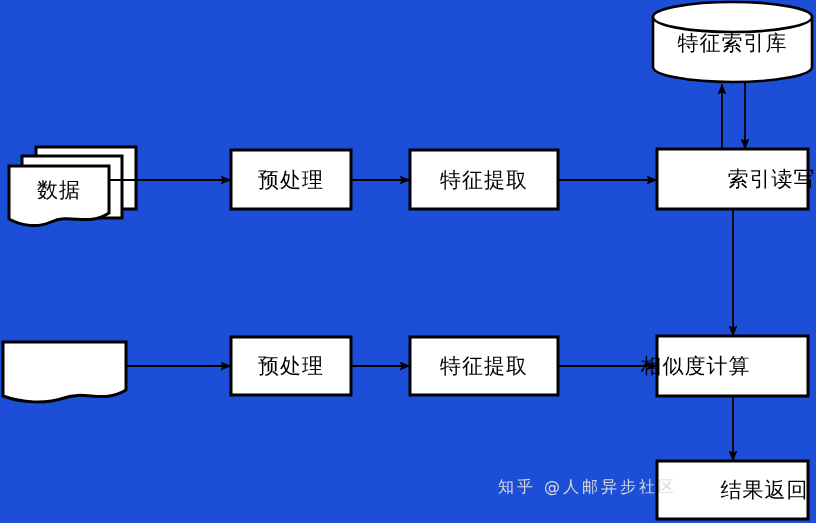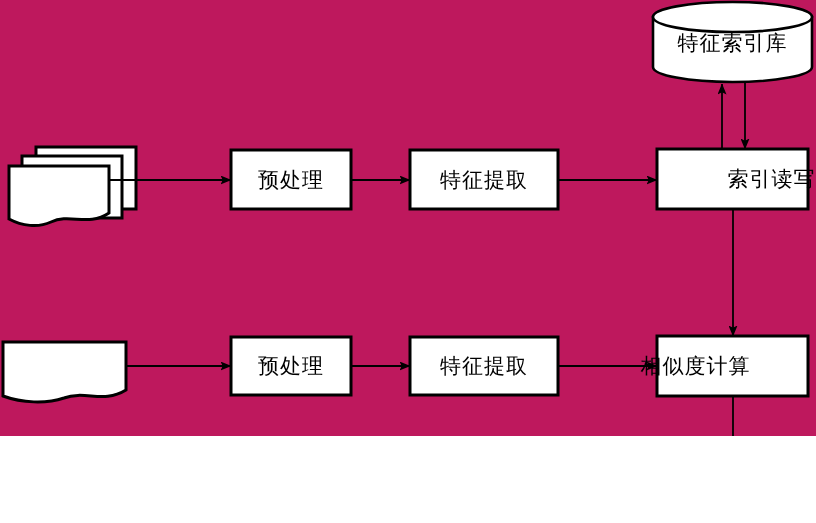--- a/index.html
+++ b/index.html
@@ -6,22 +6,22 @@
     margin: 0;
     padding: 0;
     background: #ffffff;
   }
   body {
     font-family: "DejaVu Sans", "Liberation Sans", sans-serif;
   }
   #canvas {
     position: relative;
     width: 816px;
-    height: 436px;
-    background: #be185d;
+    height: 523px;
+    background: #1d4ed8;
     overflow: hidden;
   }
   #flow-svg {
     position: absolute;
     left: 0;
     top: 0;
     width: 816px;
     height: 523px;
   }
   .node-label {
@@ -100,20 +100,21 @@
 
     <line x1="351" y1="366" x2="410" y2="366" stroke="#000000" stroke-width="1.8" marker-end="url(#arrow)"></line>
 
     <line x1="558" y1="366" x2="657" y2="366" stroke="#000000" stroke-width="1.8" marker-end="url(#arrow)"></line>
 
     <line x1="733" y1="396" x2="733" y2="461" stroke="#000000" stroke-width="1.8" marker-end="url(#arrow)"></line>
   </svg>
 
   <div class="node-label" style="left:653px; top:12px; width:159px; height:62px;">特征索引库</div>
 
+  <div class="node-label" style="left:9px; top:166px; width:100px; height:47px;">数据</div>
 
   <div class="node-label" style="left:231px; top:150px; width:120px; height:59px;">预处理</div>
 
   <div class="node-label" style="left:410px; top:150px; width:148px; height:59px;">特征提取</div>
 
   <div class="node-label" style="left:657px; top:149px; width:151px; height:60px;padding-left:39px;">索引读写</div>
 
 
   <div class="node-label" style="left:231px; top:337px; width:120px; height:58px;">预处理</div>
 

